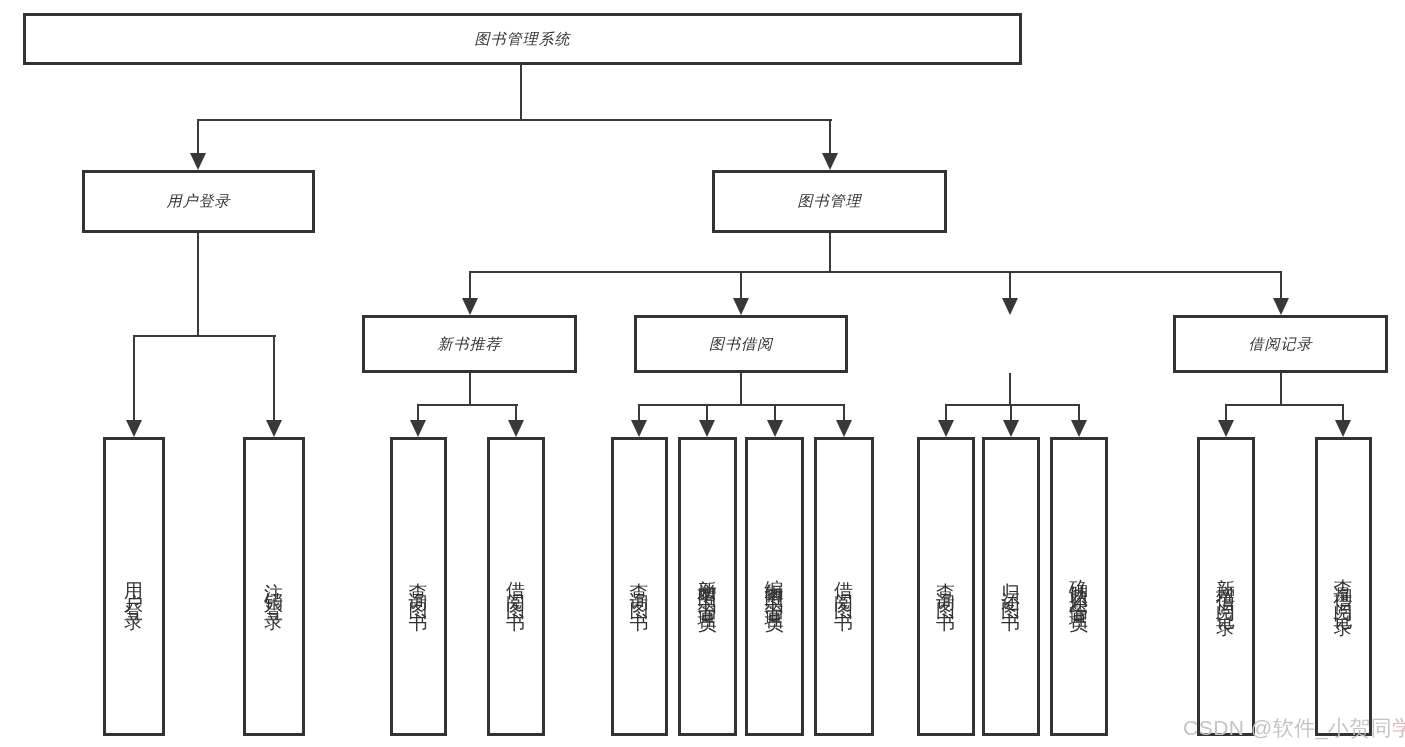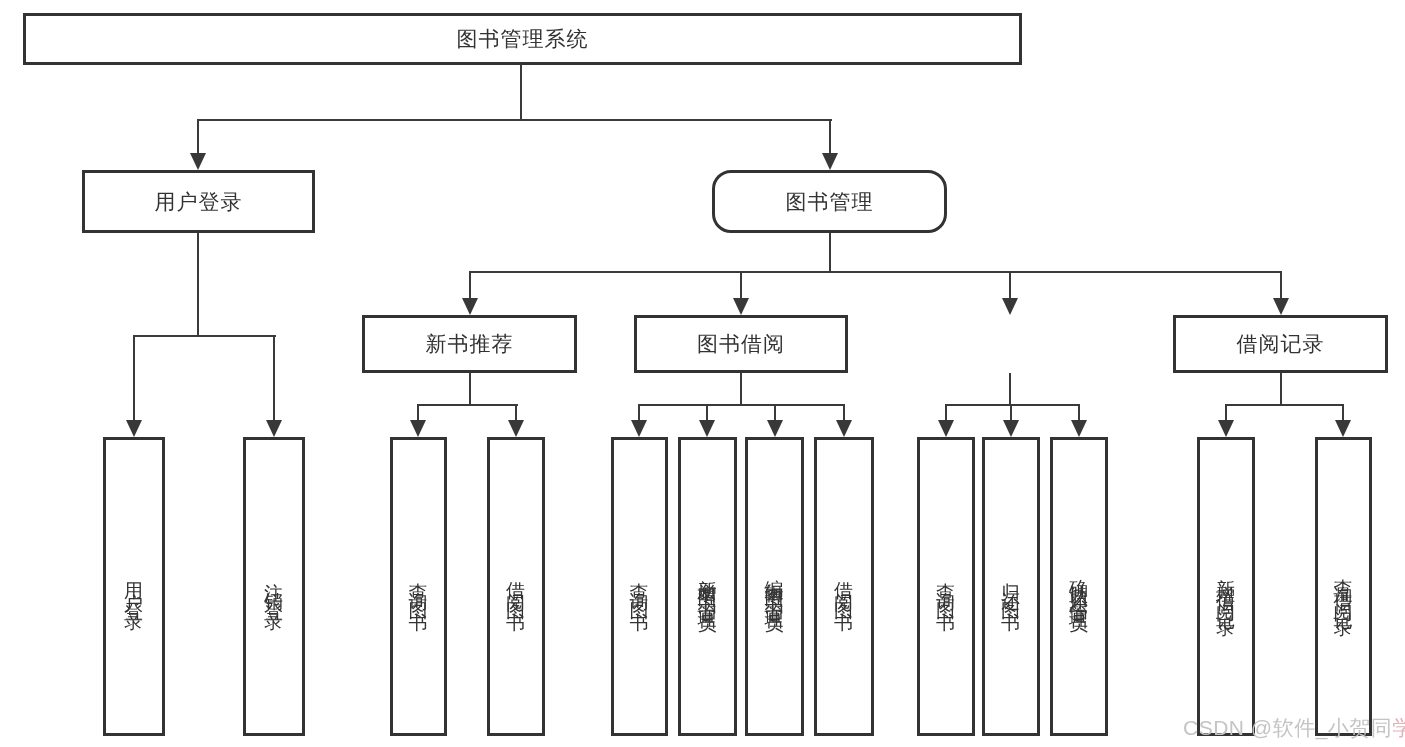--- a/index.html
+++ b/index.html
@@ -14,21 +14,21 @@
   .box {
     position: absolute;
     box-sizing: border-box;
     border: 3px solid #333333;
     background: #ffffff;
     display: flex;
     align-items: center;
     justify-content: center;
     color: #333333;
   }
-  .h-label { font-size: 21px; letter-spacing: 1px; white-space: nowrap; }
+  .h-label { font-size: 15px; letter-spacing: 1px; white-space: nowrap; font-style: italic; }
   .v-box .v-label {
     writing-mode: vertical-rl;
     text-orientation: mixed;
     font-size: 19px;
     letter-spacing: 10px;
     line-height: 1;
     color: #333333;
   }
   .hline { position: absolute; height: 2px; background: #3a3a3a; }
   .vline { position: absolute; width: 2px; background: #3a3a3a; }
@@ -63,21 +63,21 @@
   <div class="vline" style="left:520px; top:65px; height:56px;"></div>
   <div class="hline" style="left:197px; top:119px; width:635px;"></div>
   <div class="vline" style="left:197px; top:121px; height:33px;"></div>
   <div class="arrow" style="left:190px; top:153px;"></div>
   <div class="vline" style="left:829px; top:121px; height:33px;"></div>
   <div class="arrow" style="left:822px; top:153px;"></div>
 
   <div class="box" style="left:82px; top:170px; width:233px; height:63px;">
     <span class="h-label">用户登录</span>
   </div>
-  <div class="box" style="left:712px; top:170px; width:235px; height:63px;border-radius:19px;">
+  <div class="box" style="left:712px; top:170px; width:235px; height:63px;">
     <span class="h-label">图书管理</span>
   </div>
 
   <div class="vline" style="left:197px; top:233px; height:104px;"></div>
   <div class="hline" style="left:133px; top:335px; width:143px;"></div>
   <div class="vline" style="left:133px; top:337px; height:84px;"></div>
   <div class="arrow" style="left:126px; top:420px;"></div>
   <div class="vline" style="left:273px; top:337px; height:84px;"></div>
   <div class="arrow" style="left:266px; top:420px;"></div>
 

